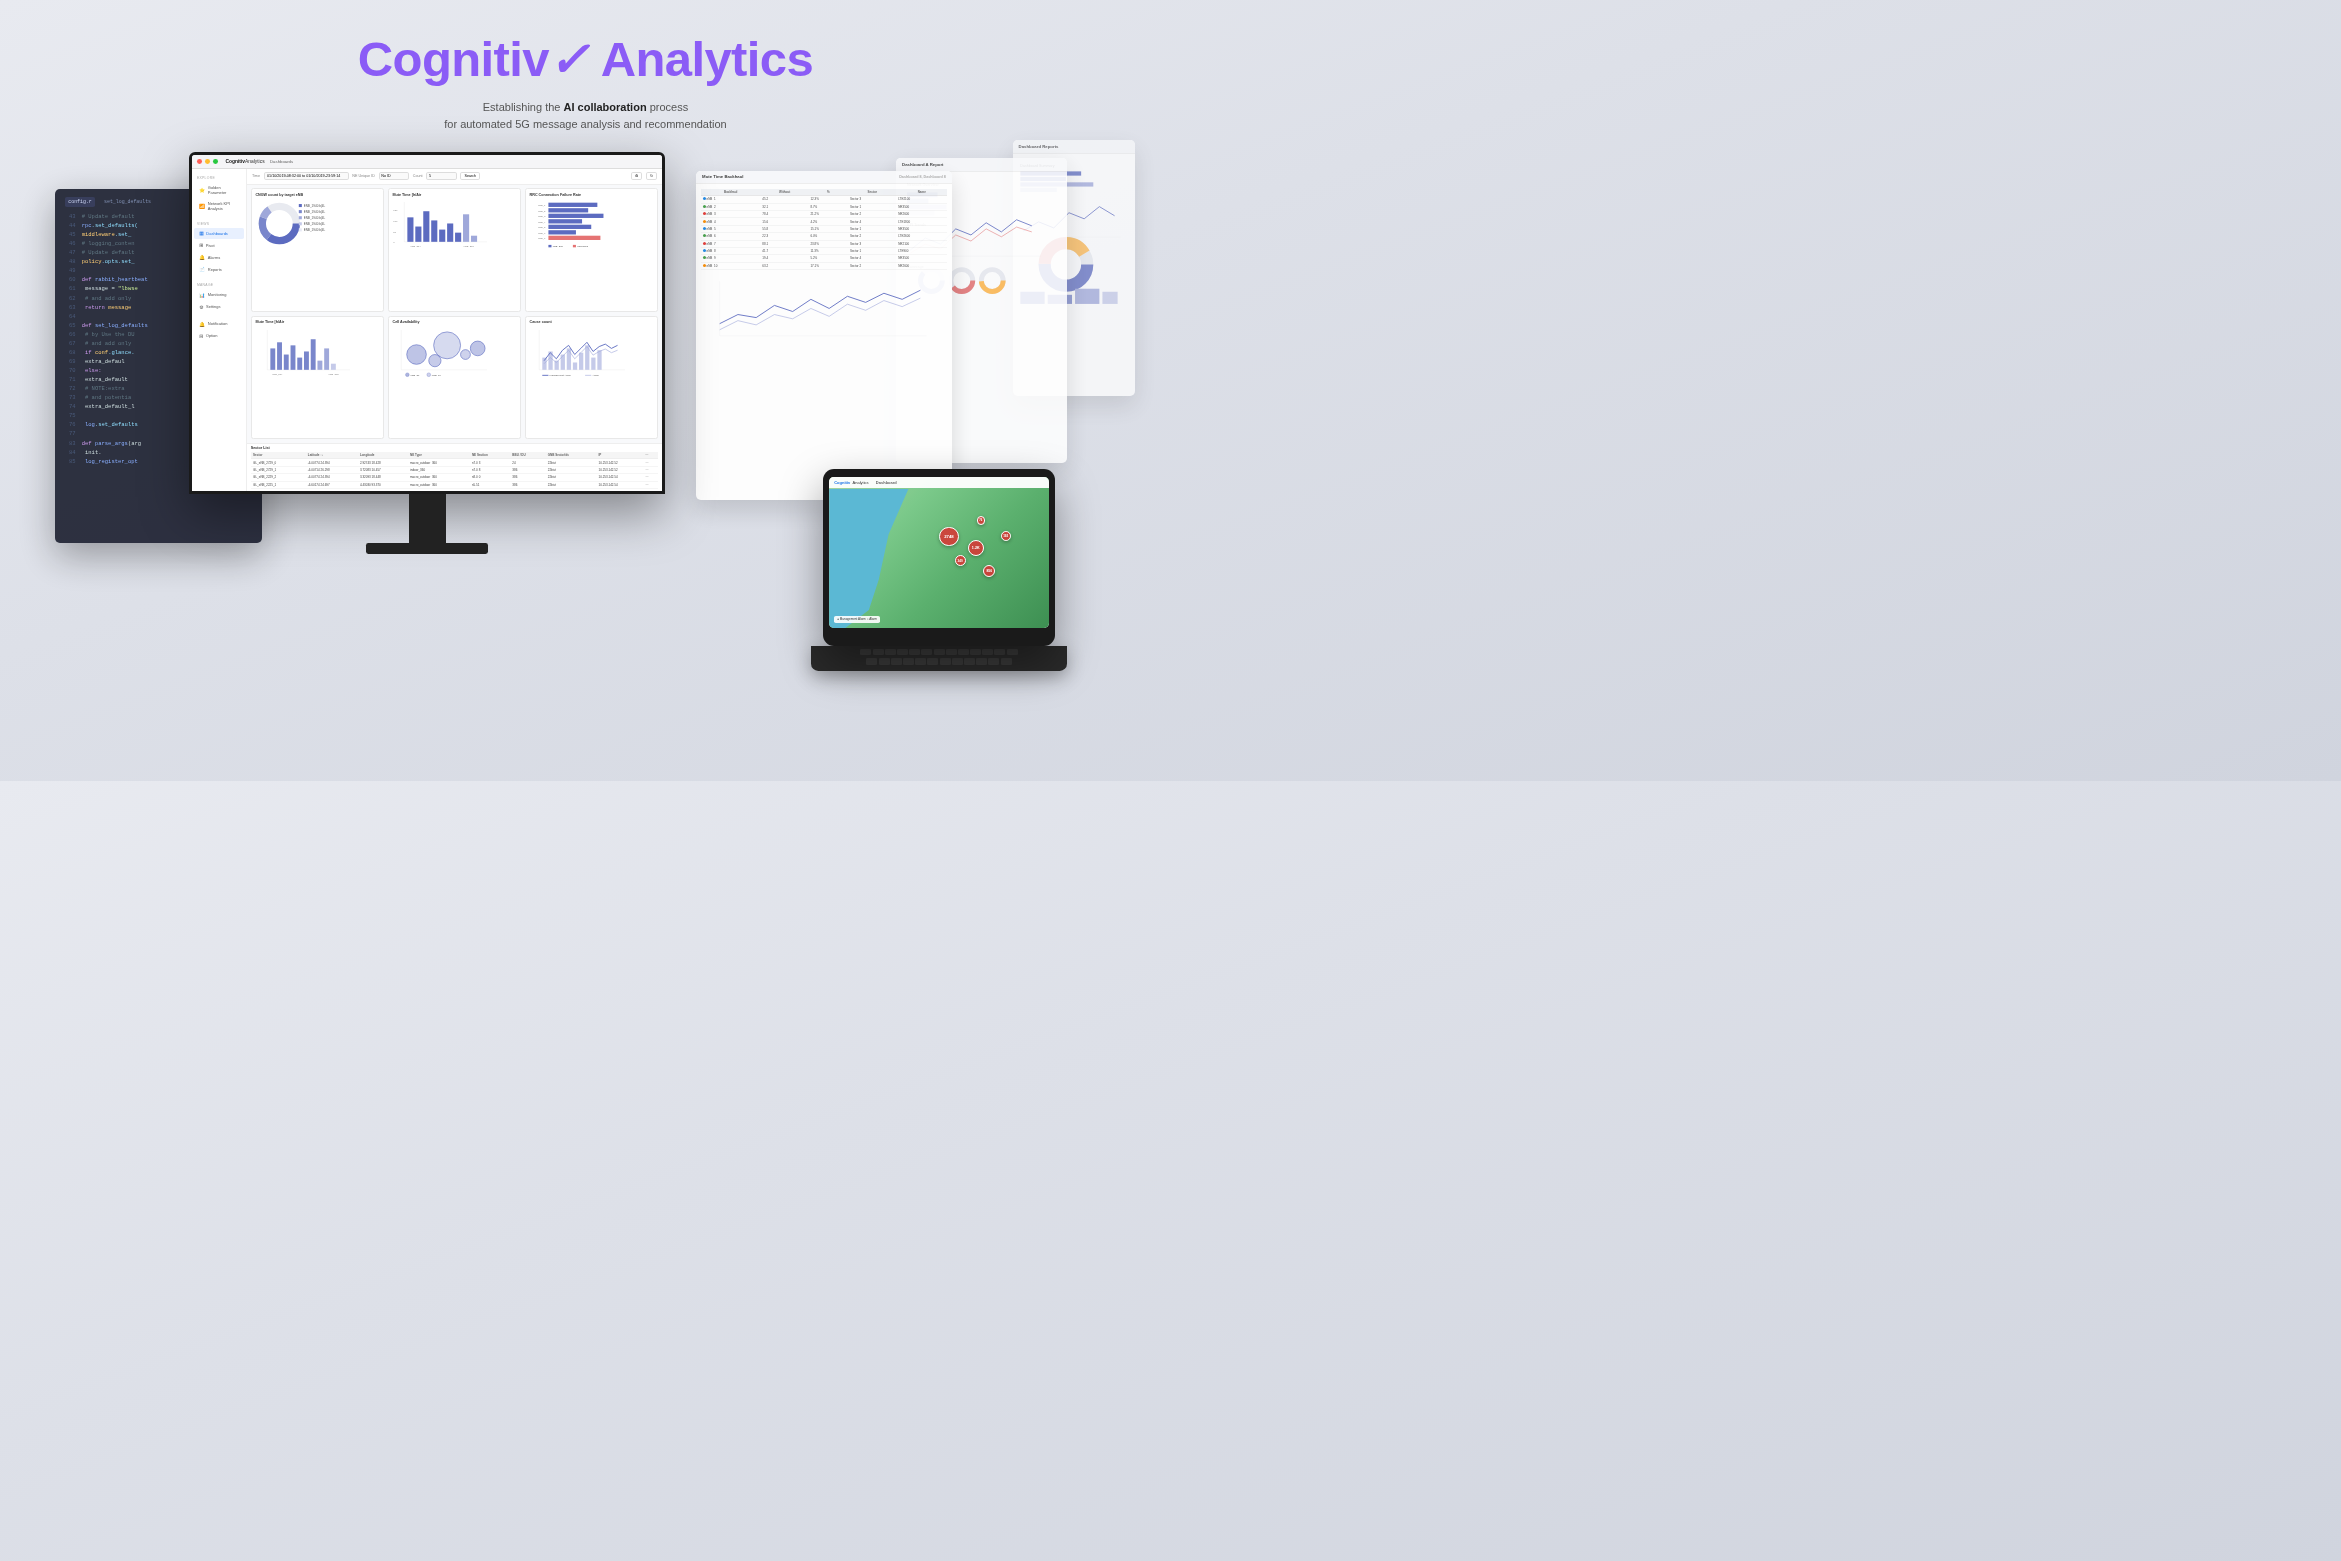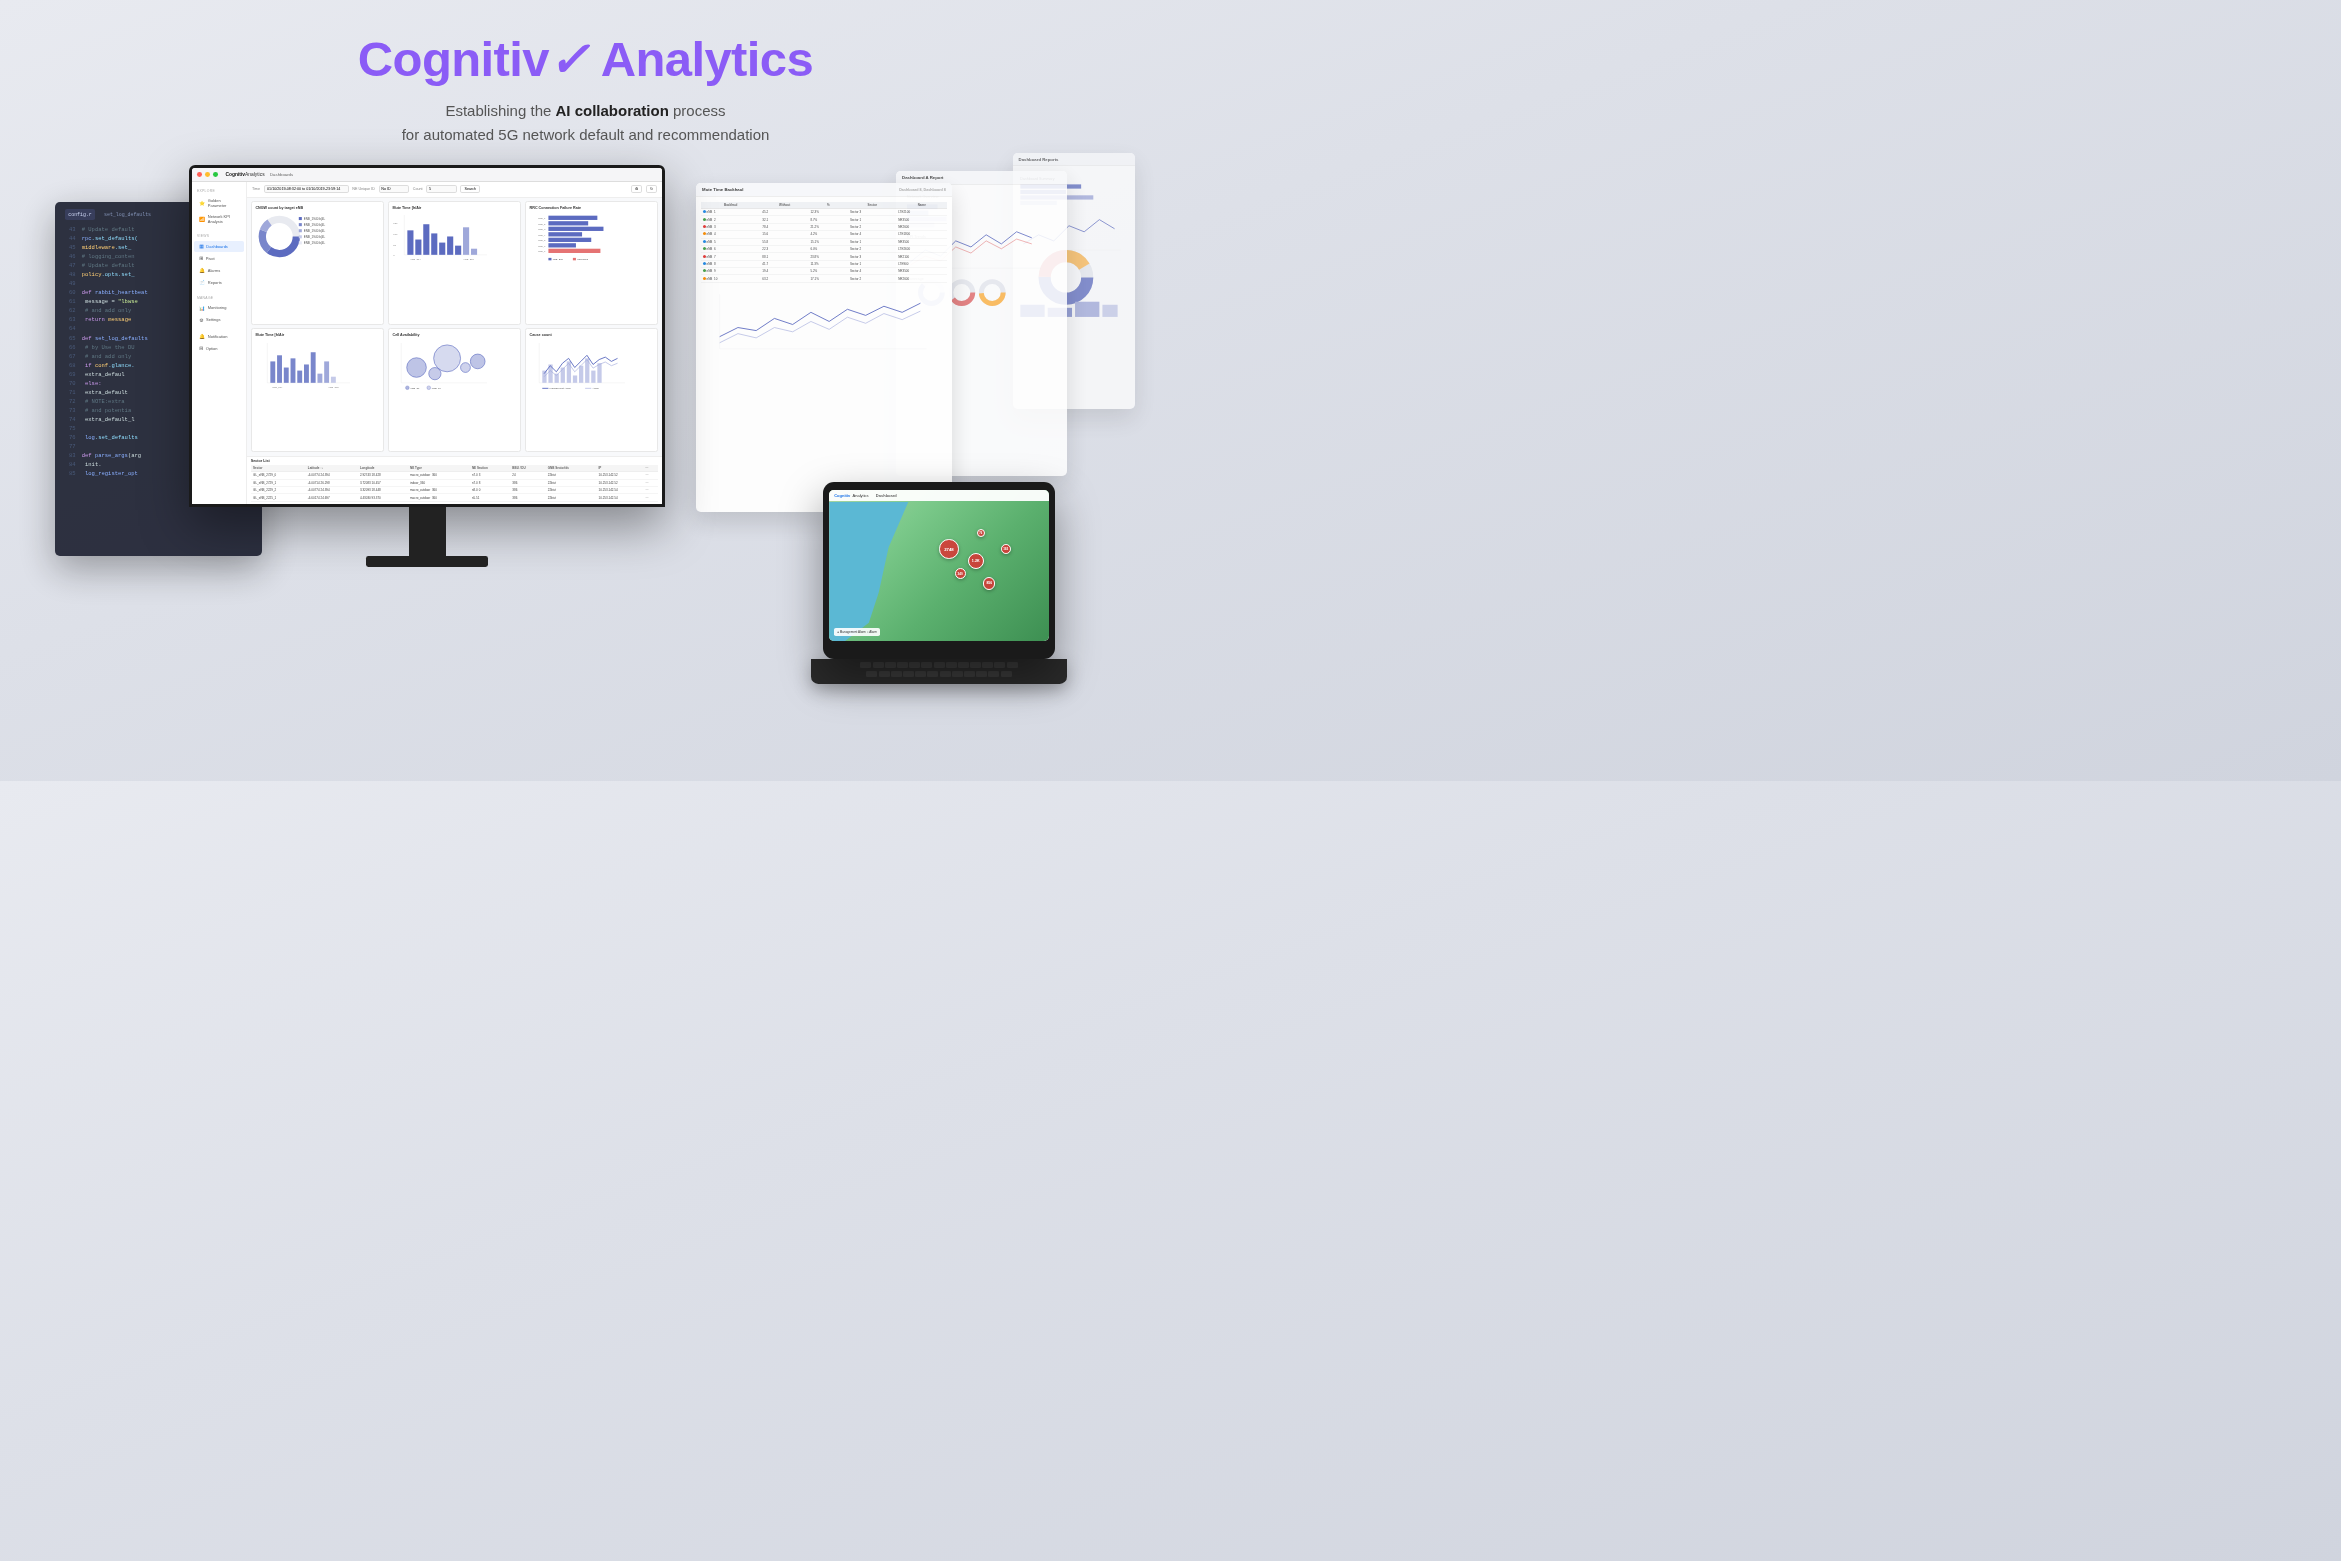--- a/index.html
+++ b/index.html
@@ -23,21 +23,21 @@
     }
     .hero-title {
       font-size: 49px;
       font-weight: 900;
       color: #8b5cf6;
       letter-spacing: -0.6px;
       line-height: 1.05;
     }
     .hero-subtitle {
       margin-top: 13.4px;
-      font-size: 15px;
+      font-size: 11px;
       color: #555;
       line-height: 1.6;
       font-weight: 400;
     }
     .hero-subtitle strong {
       font-weight: 800;
       color: #222;
     }
 
     
@@ -470,21 +470,21 @@
   </style>
 </head>
 <body>
 
 <div class="hero">
   <h1 class="hero-title">
     <span>Cognitiv</span><span style="font-style:italic">✓</span><span> Analytics</span>
   </h1>
   <p class="hero-subtitle">
     <span>Establishing the </span><strong>AI collaboration</strong><span> process</span><br>
-    <span>for automated 5G network default and recommendation</span>
+    <span>for automated 5G message analysis and recommendation</span>
   </p>
 </div>
 
 <div class="scene">
 
   <div class="code-panel">
     <div class="tab-bar">
       <span class="code-tab active">config.r</span>
       <span class="code-tab">set_log_defaults</span>
     </div>

